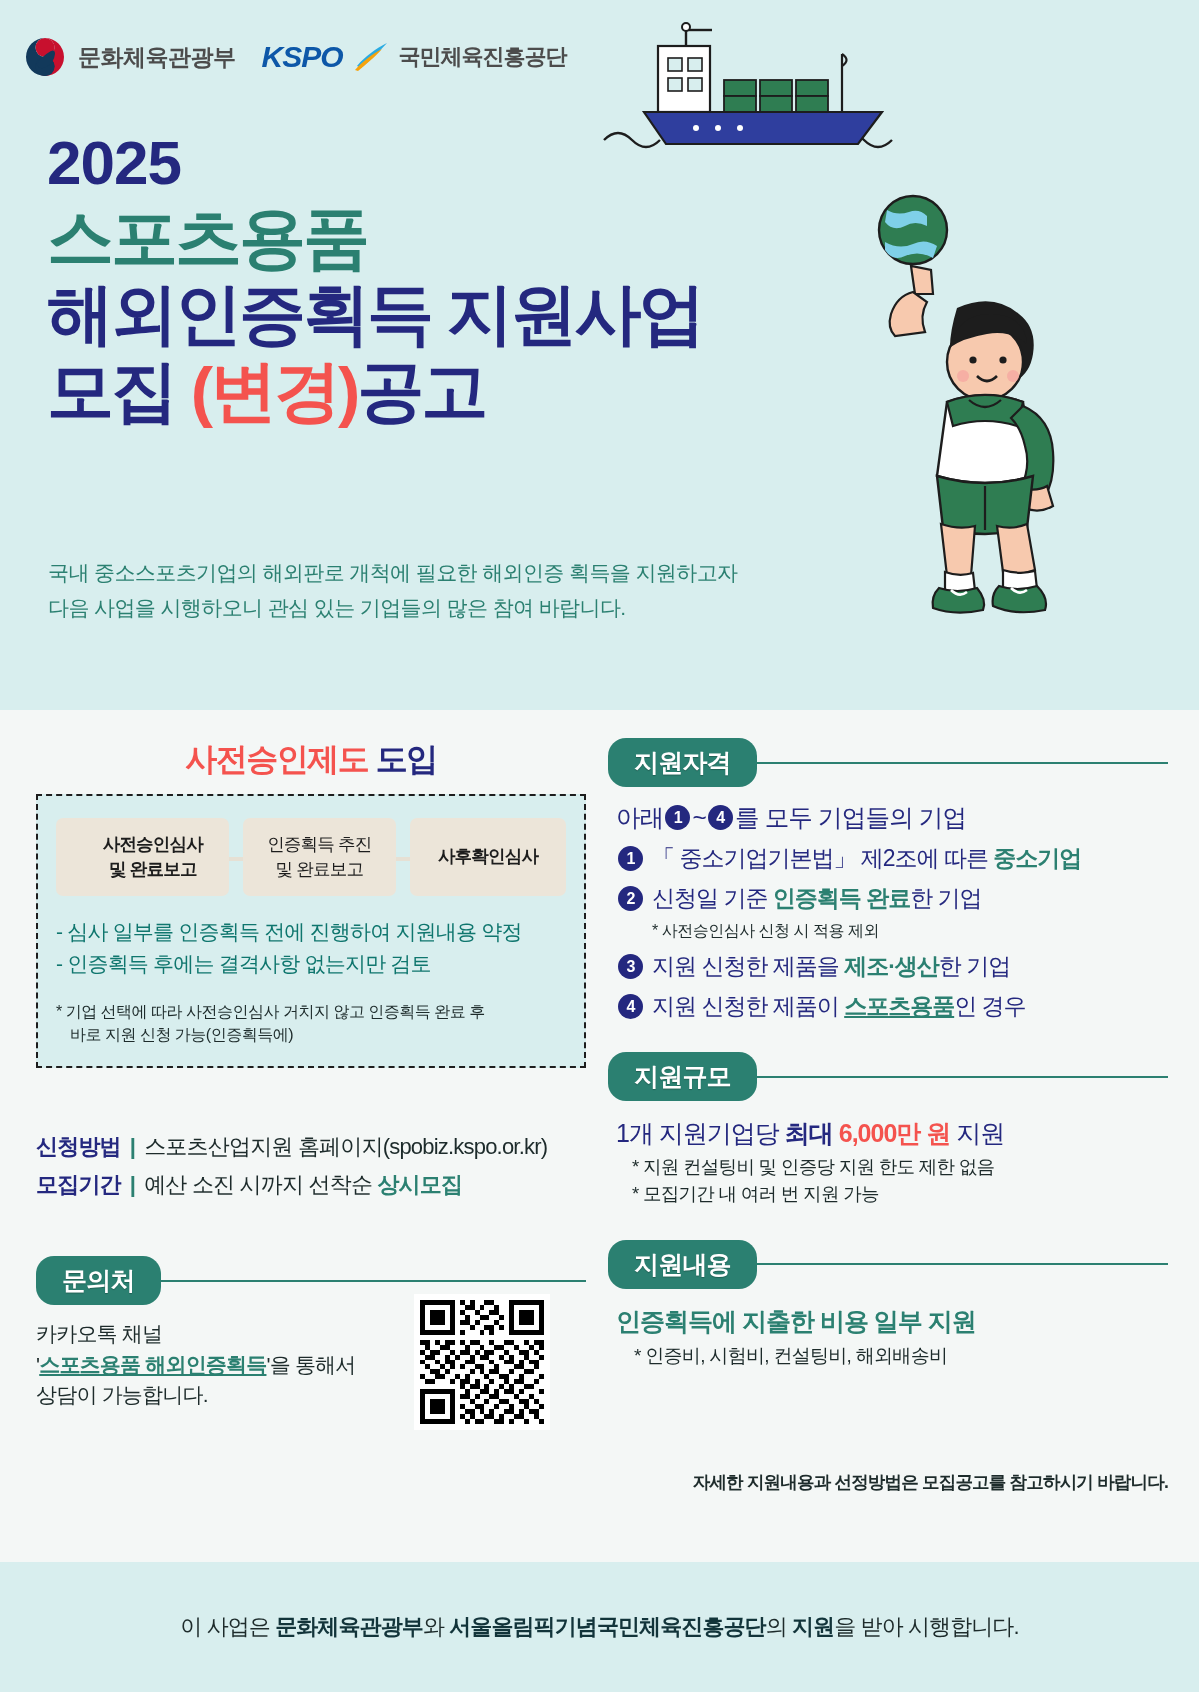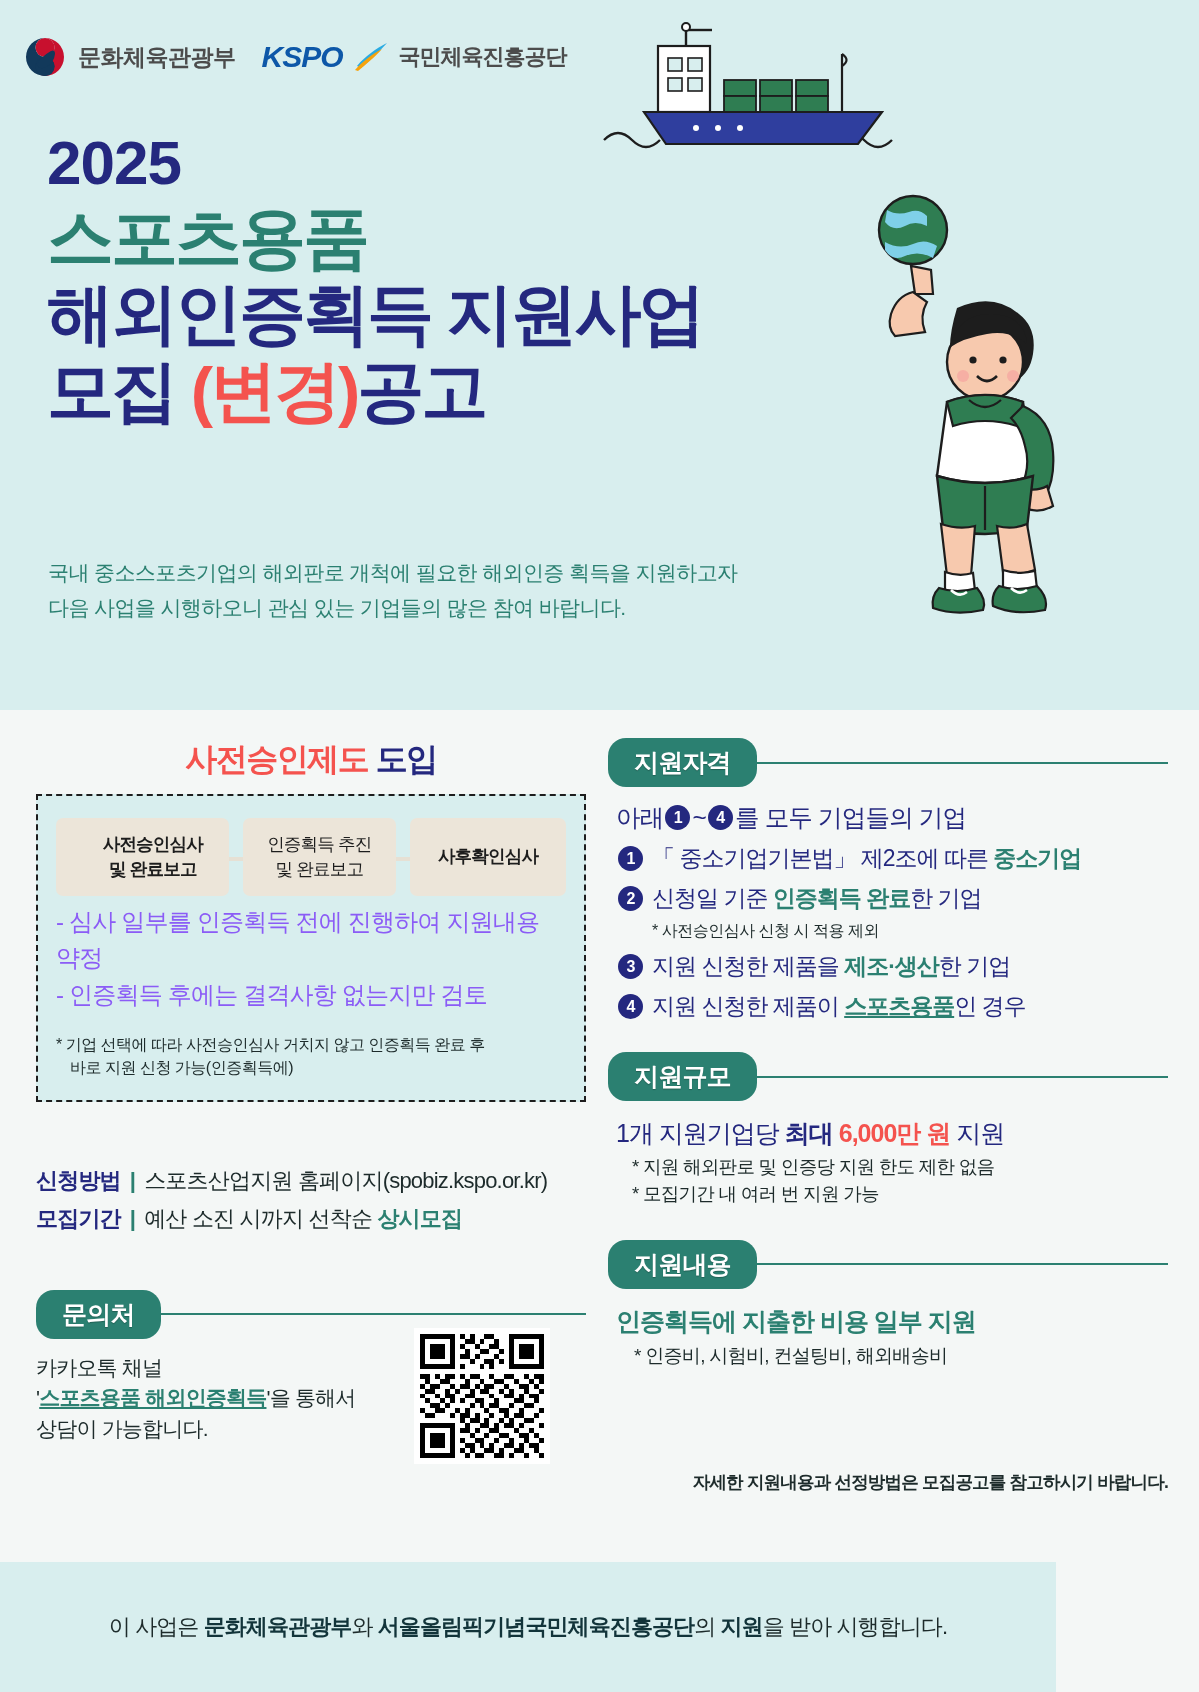--- a/index.html
+++ b/index.html
@@ -79,21 +79,21 @@
   .flow-step{
     background:#ece5d9;border-radius:7px;padding:14px 10px;text-align:center;
     font-size:17.5px;color:#1d1d1d;line-height:1.42;letter-spacing:-0.8px;
     position:relative;z-index:1;display:flex;flex-direction:column;justify-content:center;
   }
   .flow-step.s1{width:150px;margin-right:14px;padding-left:31px;}
   .flow-step.s2{width:152px;margin-right:14px;}
   .flow-step.s3{width:155px;}
   .flow-step .thin{font-weight:400;}
 
-  .bullets{margin-top:8px;font-size:24px;color:#8b5cf6;line-height:1.52;letter-spacing:-0.8px;}
+  .bullets{margin-top:20px;font-size:21px;color:#0f766e;line-height:1.52;letter-spacing:-0.8px;}
   .note-star{margin-top:20px;font-size:16px;color:#1d2b2b;line-height:1.46;letter-spacing:-0.5px;}
   .note-star .ind{display:block;padding-left:14px;}
 
   .apply-rows{margin-top:64px;}
   .apply-row{display:flex;align-items:baseline;margin-bottom:8px;font-size:22px;letter-spacing:-0.8px;}
   .ar-label{font-weight:bold;color:#24287f;white-space:nowrap;}
   .ar-bar{color:#2b8071;font-weight:bold;margin:0 9px;}
   .ar-value{color:#1d2b2b;}
   .ar-value b{color:#2b8071;font-weight:bold;}
 
@@ -156,21 +156,21 @@
   }
   .cont-sub{font-size:19px;color:#1d2b2b;margin:5px 0 0 18px;letter-spacing:-0.7px;}
 
   .final-note{
     position:absolute;left:608px;top:760px;width:560px;text-align:right;
     font-size:17.5px;font-weight:bold;color:#1d2b2b;letter-spacing:-0.8px;
   }
 
   
   .footer{
-    position:absolute;left:0;top:1562px;width:1056px;height:130px;background:#d8eeee;
+    position:absolute;left:0;top:1562px;width:1199px;height:130px;background:#d8eeee;
     display:flex;align-items:center;justify-content:center;
   }
   .footer-text{
     font-size:22px;color:#1d2b2b;letter-spacing:-0.9px;
   }
   .footer-text b{font-weight:bold;color:#12343a;}
 </style>
 </head>
 <body>
 
@@ -552,21 +552,21 @@
         </div>
       </div>
 
       <div class="sec" style="margin-top:30px;">
         <div class="sec-pill-row">
           <span class="pill">지원규모</span>
           <span class="pill-line"></span>
         </div>
         <div class="sec-body">
           <div class="scale-main"><span class="plain">1개 지원기업당 </span><span>최대 </span><span class="red">6,000만 원</span><span class="plain"> 지원</span></div>
-          <div class="scale-sub">* 지원 해외판로 및 인증당 지원 한도 제한 없음</div>
+          <div class="scale-sub">* 지원 컨설팅비 및 인증당 지원 한도 제한 없음</div>
           <div class="scale-sub" style="margin-top:0;">* 모집기간 내 여러 번 지원 가능</div>
         </div>
       </div>
 
       <div class="sec" style="margin-top:32px;">
         <div class="sec-pill-row">
           <span class="pill">지원내용</span>
           <span class="pill-line"></span>
         </div>
         <div class="sec-body">

